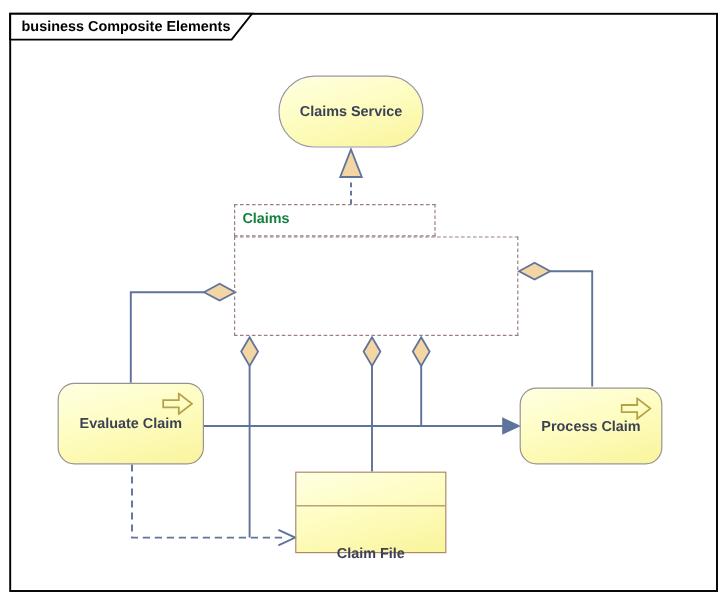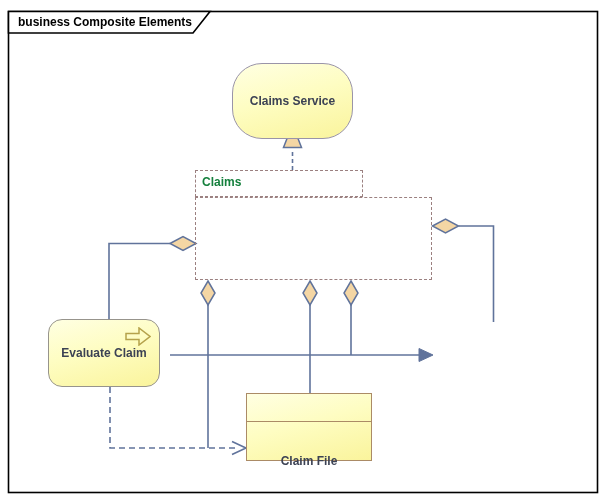--- a/index.html
+++ b/index.html
@@ -101,35 +101,41 @@
     </g>
 
     <g>
       <path d="M110,387 V448 H236" fill="none" stroke="#60739b" stroke-width="1.6" stroke-dasharray="6,4"></path>
       <polyline points="232,441.5 246,448 232,454.5" fill="none" stroke="#60739b" stroke-width="1.6"></polyline>
     </g>
   </svg>
 
   <div class="frame-title">business Composite Elements</div>
 
-  <div class="node service" style="left:232px;top:63px;width:121px;height:76px;align-items:center;">
+  <div class="node service" style="left:232px;top:63px;width:121px;height:60px;align-items:center;">
     <span class="node-label">Claims Service</span>
   </div>
 
   <div class="group-tab" style="left:195px;top:170px;width:168px;height:27px;">
     <span class="node-label">Claims</span>
   </div>
   <div class="group-body" style="left:195px;top:197px;width:237px;height:83px;"></div>
 
-  <div class="node process" style="left:48px;top:319px;width:112px;height:68px;">
+  <div class="node process" style="left:48px;top:319px;width:122px;height:68px;">
     <span class="node-label">Evaluate Claim</span>
     <svg class="proc-icon" width="26" height="19" viewBox="0 0 26 19">
       <path d="M1,6.5 H14 V1 L25,9.5 L14,18 V12.5 H1 Z" fill="none" stroke="#b5a24b" stroke-width="1.5"></path>
     </svg>
   </div>
 
+  <div class="node process" style="left:433px;top:323px;width:119px;height:64px;">
+    <span class="node-label">Process Claim</span>
+    <svg class="proc-icon" width="26" height="19" viewBox="0 0 26 19">
+      <path d="M1,6.5 H14 V1 L25,9.5 L14,18 V12.5 H1 Z" fill="none" stroke="#b5a24b" stroke-width="1.5"></path>
+    </svg>
+  </div>
 
   <div class="object" style="left:246px;top:393px;width:126px;height:68px;">
     <div class="band"></div>
     <div class="obj-label">Claim File</div>
   </div>
 
 </div>
 
 </body></html>

